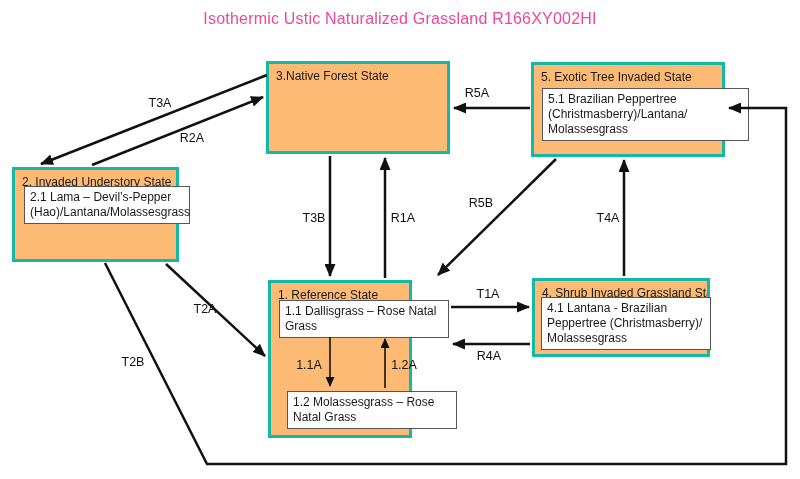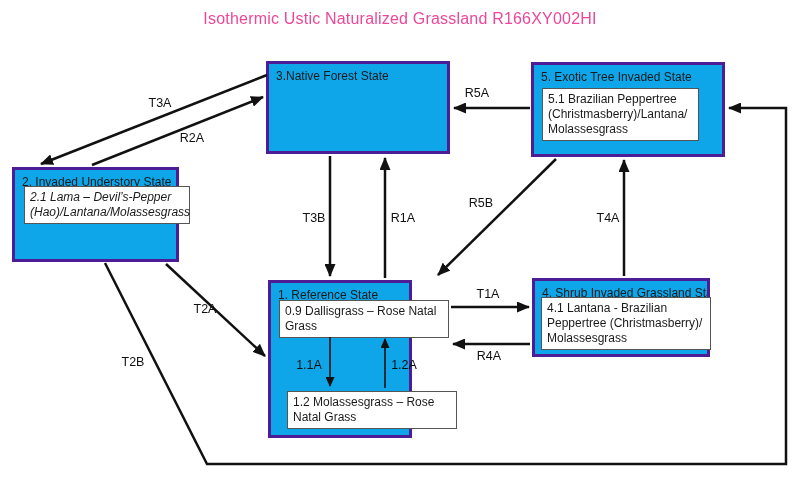--- a/index.html
+++ b/index.html
@@ -5,35 +5,35 @@
   html,body{margin:0;padding:0;background:#fff;}
   #stage{
     position:relative;width:800px;height:479px;background:#fff;overflow:hidden;
     font-family:"Liberation Sans", sans-serif;color:#1a1a1a;
   }
   .title{
     position:absolute;left:0;right:0;top:10px;text-align:center;
     font-size:16px;letter-spacing:0.2px;color:#ec4899;
   }
   .state{
-    position:absolute;box-sizing:border-box;border:3px solid #4c1d95;background:#0ea5e9;z-index:1;
+    position:absolute;box-sizing:border-box;border:3px solid #14b8a6;background:#fdba74;z-index:1;
   }
   .state-title{
     font-size:12px;padding:5px 7px 1px 7px;color:#1a1a1a;white-space:nowrap;overflow:hidden;
   }
   .community{
     position:absolute;box-sizing:border-box;border:1px solid #555;background:#fff;
     font-size:12px;line-height:15px;padding:3px 5px;color:#1a1a1a;
   }
   .s3{left:266px;top:61px;width:184px;height:93px}
   .c31{left:9px;top:35px;width:170px;}
   .s5{left:531px;top:62px;width:194px;height:95px}
-  .c51{left:8px;top:23px;width:157px;}
+  .c51{left:8px;top:23px;width:207px;}
   .s2{left:12px;top:167px;width:167px;height:95px}
-  .c21{left:9px;top:16px;width:166px;font-style:italic;}
+  .c21{left:9px;top:16px;width:166px;}
   .s1{left:268px;top:280px;width:144px;height:158px}
   .c11{left:8px;top:17px;width:170px;}
   .c12{left:16px;top:108px;width:170px;}
   .s4{left:532px;top:278px;width:178px;height:79px}
   .c41{left:6px;top:16px;width:170px;}
   #arrows{position:absolute;left:0;top:0;z-index:2;pointer-events:none;}
   .tlabel{
     position:absolute;z-index:3;font-size:12.5px;color:#111;
     transform:translate(-50%,-50%);white-space:nowrap;
   }
@@ -67,21 +67,21 @@
     <div class="community c51">5.1 Brazilian Peppertree (Christmasberry)/Lantana/ Molassesgrass</div>
   </div>
 
   <div class="state s2">
     <div class="state-title">2. Invaded Understory State</div>
     <div class="community c21">2.1 Lama – Devil’s-Pepper (Hao)/Lantana/Molassesgrass</div>
   </div>
 
   <div class="state s1">
     <div class="state-title">1. Reference State</div>
-    <div class="community c11">0.9 Dallisgrass – Rose Natal Grass</div>
+    <div class="community c11">1.1 Dallisgrass – Rose Natal Grass</div>
     <div class="community c12">1.2 Molassesgrass – Rose Natal Grass</div>
   </div>
 
   <div class="state s4">
     <div class="state-title">4. Shrub Invaded Grassland State</div>
     <div class="community c41">4.1 Lantana - Brazilian Peppertree (Christmasberry)/ Molassesgrass</div>
   </div>
 
   <svg id="arrows" width="800" height="479" viewBox="0 0 800 479">
     <defs>

